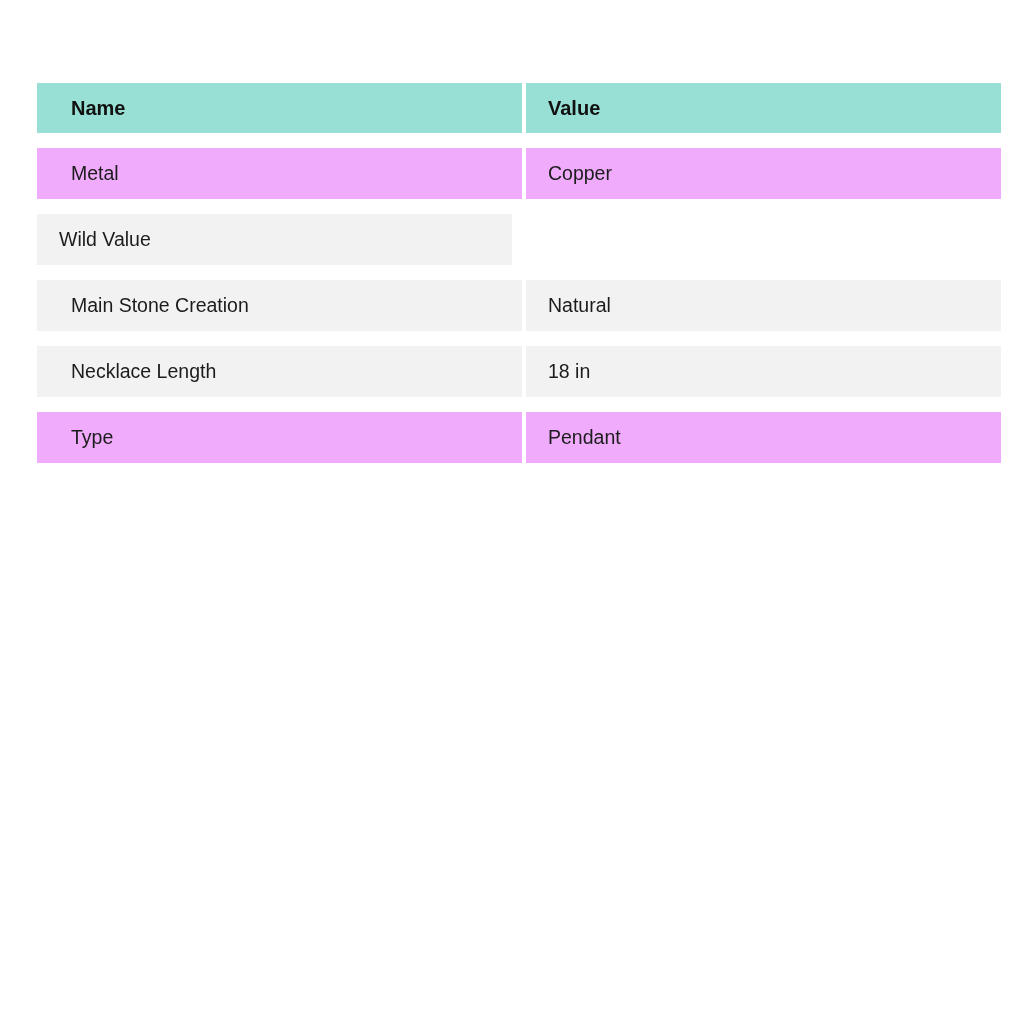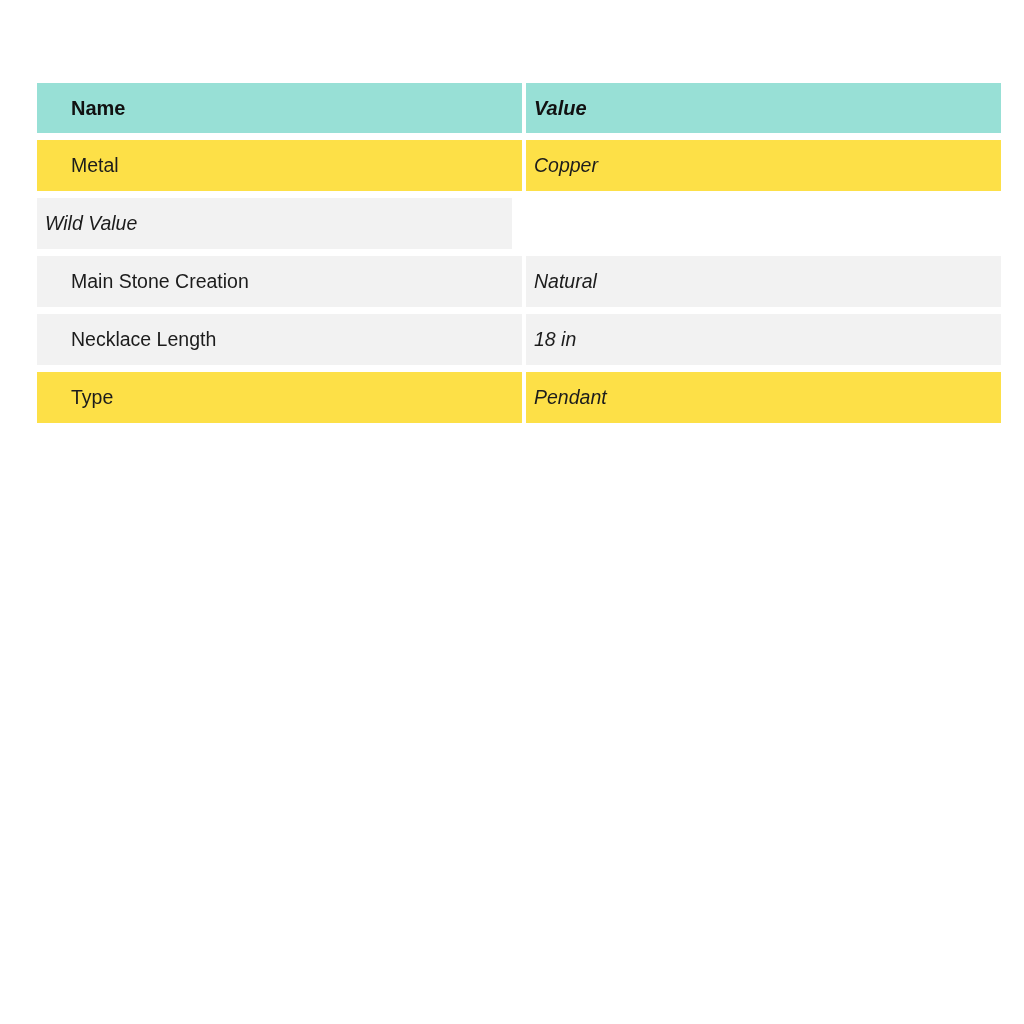--- a/index.html
+++ b/index.html
@@ -11,36 +11,36 @@
   }
   *{box-sizing:border-box;margin:0;padding:0;}
   html,body{width:1024px;height:1024px;background:var(--page-bg);
     font-family:"Liberation Sans","DejaVu Sans",sans-serif;}
   .spec-table{
     position:absolute;left:37px;top:83px;width:964px;
   }
   .trow{
     display:flex;
     column-gap:4px;
-    margin-bottom:7px;
+    margin-bottom:15px;
   }
   .thead{height:50px;}
   .tbody-row{height:51px;}
   .cell{
     display:flex;align-items:center;
     font-size:19.5px;color:var(--text);
     overflow:hidden;white-space:nowrap;
   }
   .cell.c-name{width:485px;padding-left:34px;}
-  .cell.c-value{width:475px;padding-left:8px;font-style:italic;}
+  .cell.c-value{width:475px;padding-left:22px;}
   .thead .cell{
     background:var(--header-bg);
     font-weight:700;font-size:20px;color:var(--header-text);
   }
-  .tbody-row.odd .cell{background:#fde047;}
+  .tbody-row.odd .cell{background:#f0abfc;}
   .tbody-row.even .cell{background:var(--stripe-bg);}
 </style>
 </head>
 <body>
 
 <div class="spec-table">
 
   <div class="trow thead">
     <div class="cell c-name">Name</div>
     <div class="cell c-value">Value</div>

